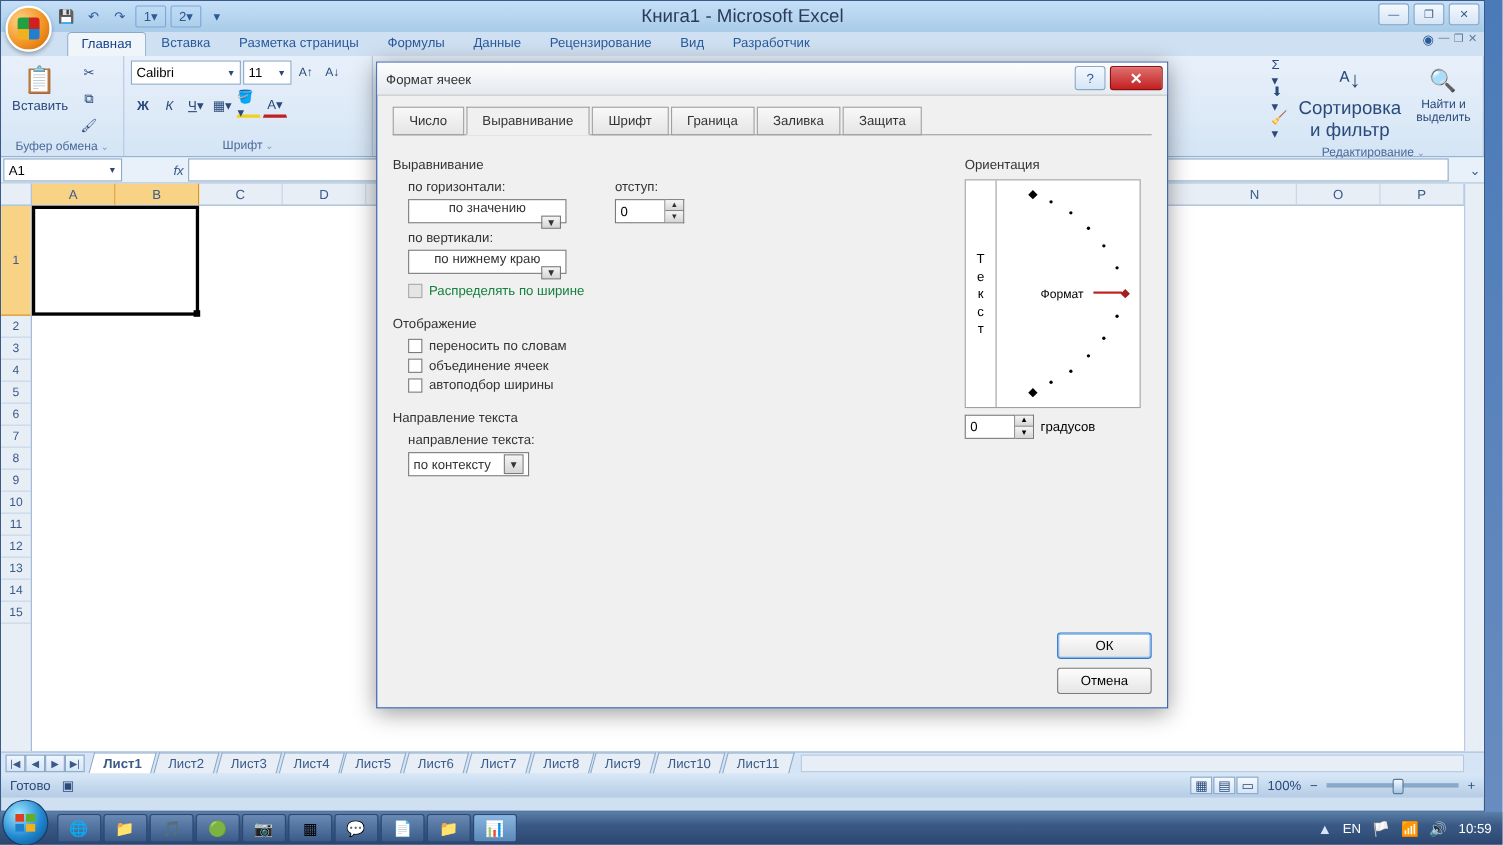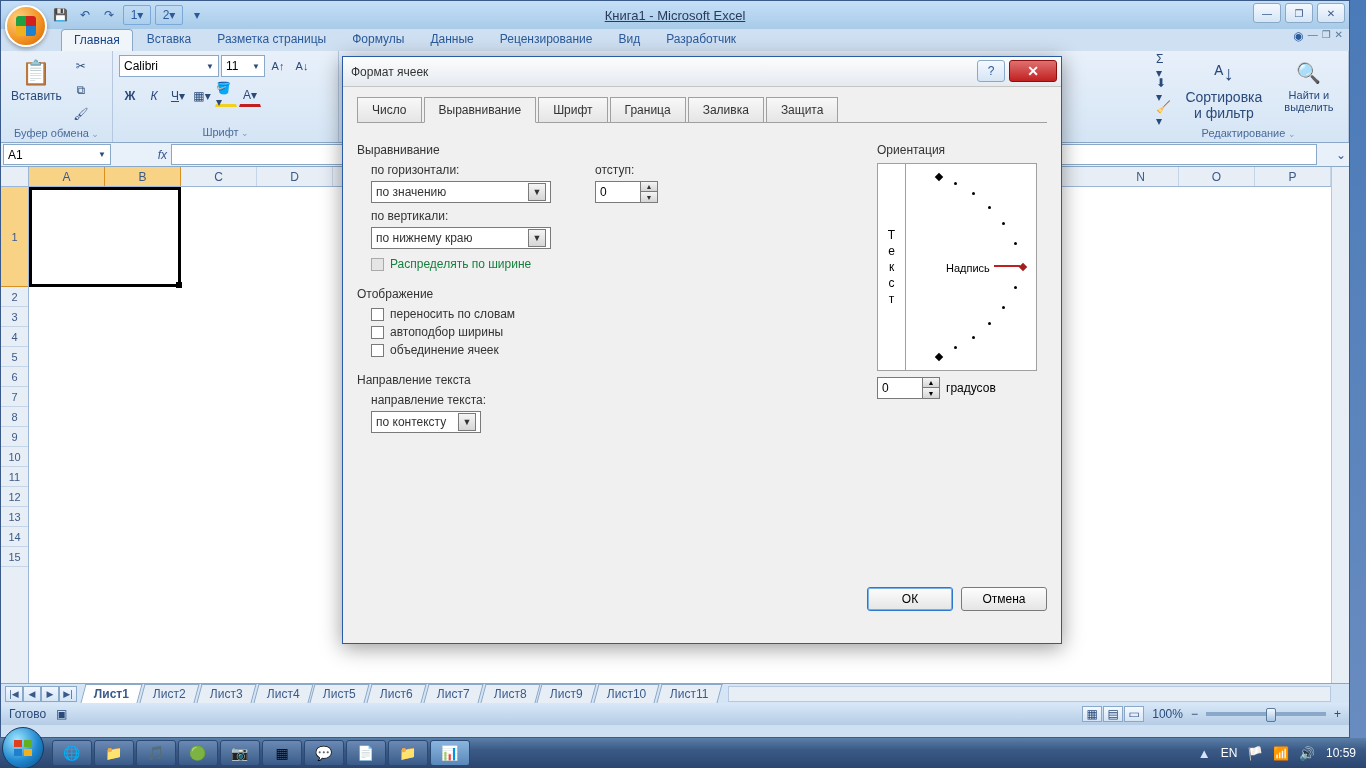--- a/index.html
+++ b/index.html
@@ -5,21 +5,21 @@
 * { box-sizing: border-box; margin: 0; padding: 0; font-family: "Segoe UI", Tahoma, sans-serif; font-size: 12px; }
 body { width: 1366px; height: 768px; background: linear-gradient(#4a7ab8, #6a8dc0); overflow: hidden; position: relative; }
 
 
 .excel-window { position: absolute; top: 0; left: 0; width: 1350px; height: 738px; background: #cfe0f2; border: 1px solid #3a5a8a; }
 
 
 .titlebar { height: 28px; background: linear-gradient(#c5dff7, #a8cbe8); display: flex; align-items: center; position: relative; }
 .qat { display: flex; align-items: center; gap: 4px; margin-left: 50px; }
 .qat-btn { width: 20px; height: 20px; display: flex; align-items: center; justify-content: center; color: #2a5a9a; border-radius: 2px; }
-.title-text { position: absolute; left: 50%; transform: translateX(-50%); color: #2a3a5a; font-size: 13px; text-decoration: underline; }
+.title-text { position: absolute; left: 50%; transform: translateX(-50%); color: #2a3a5a; font-size: 17px; }
 .win-controls { position: absolute; right: 4px; top: 2px; display: flex; gap: 4px; }
 .win-btn { width: 28px; height: 20px; background: linear-gradient(#f5f9ff, #d5e5f5); border: 1px solid #8aa8c8; border-radius: 3px; display: flex; align-items: center; justify-content: center; font-size: 10px; color: #3a5a8a; }
 
 
 .office-btn { position: absolute; left: 4px; top: 4px; width: 42px; height: 42px; background: radial-gradient(circle at 30% 30%, #ffd080, #f09020 60%, #d06000); border-radius: 50%; border: 2px solid #fff; box-shadow: 0 2px 4px rgba(0,0,0,.3); z-index: 10; display:flex; align-items:center; justify-content:center; }
 .office-btn::before { content:""; width:20px; height:20px; background: conic-gradient(#d02020 0 90deg, #2080d0 90deg 180deg, #f0b020 180deg 270deg, #20a040 270deg); border-radius:3px;}
 
 
 .ribbon-tabs { height: 22px; background: #cfe0f2; display: flex; padding-left: 60px; gap: 2px; }
 .rtab { padding: 3px 12px; color: #2a5a9a; border-radius: 4px 4px 0 0; cursor: default; }
@@ -85,40 +85,40 @@
 .dlg-body { padding: 10px 14px; }
 .dlg-tabs { display: flex; border-bottom: 1px solid #a0a0a0; margin-bottom: 14px; }
 .dtab { padding: 5px 14px; border: 1px solid #a0a0a0; background: linear-gradient(#f8f8f8,#e5e5e5); margin-right: 2px; margin-bottom: -1px; color:#333;}
 .dtab.active { background: #f0f0f0; border-bottom: 1px solid #f0f0f0; }
 .dlg-content { display: flex; gap: 20px; }
 .dlg-left { flex: 1; }
 .dlg-right { width: 170px; }
 .sect-h { font-size: 12px; color: #333; margin: 6px 0; }
 .sub { margin-left: 14px; margin-bottom: 4px; color: #333; }
 .combo { display: flex; border: 1px solid #7a7a7a; background: #fff; height: 22px; align-items: center; padding: 0 4px; }
-.combo.w1 { width: 180px; }
+.combo.w1 { width: 144px; flex-direction: column; }
 .combo.w2 { width: 90px; }
 .combo .arr { margin-left: auto; width: 18px; height: 18px; background: linear-gradient(#f5f5f5,#d5d5d5); border:1px solid #7a7a7a; display:flex; align-items:center; justify-content:center; font-size:9px;}
 .spinner { display:flex; }
 .spinner input { width: 46px; height: 22px; border: 1px solid #7a7a7a; padding: 0 4px; }
 .spinner .spins { display:flex; flex-direction:column; border:1px solid #7a7a7a; border-left:none;}
 .spinner .spins span { width:16px; height:10px; font-size:7px; display:flex; align-items:center; justify-content:center; background:linear-gradient(#f5f5f5,#d5d5d5); border-bottom:1px solid #7a7a7a;}
 .spinner .spins span:last-child{border-bottom:none;}
 .chk { display: flex; align-items: center; gap: 6px; margin: 4px 0 4px 14px; color: #333; }
 .chk.dis { color: #15803d; }
 .chk .box { width: 13px; height: 13px; border: 1px solid #7a7a7a; background: #fff; }
 .chk.dis .box { background:#e5e5e5; border-color:#aaa;}
 .orient-box { border: 1px solid #a0a0a0; height: 208px; width:160px; display:flex; background:#fff;}
 .orient-v { width:28px; border-right:1px solid #a0a0a0; display:flex; flex-direction:column; align-items:center; justify-content:center; gap:2px; font-size:11px;}
 .orient-dial { flex:1; position:relative;}
 .orient-label { position:absolute; left:40px; top:98px; font-size:11px;}
 .diamond{position:absolute; width:6px;height:6px;background:#000;transform:rotate(45deg);}
 .dot{position:absolute; width:3px;height:3px;background:#000;border-radius:50%;}
 .deg-row { display:flex; align-items:center; gap:6px; margin-top:6px;}
-.dlg-buttons { position: absolute; right: 14px; bottom: 32px; display: flex; gap: 8px; }
+.dlg-buttons { position: absolute; right: 14px; bottom: 12px; display: flex; gap: 8px; flex-direction: column; }
 .dbtn { width: 86px; height: 24px; background: linear-gradient(#fdfdfd, #e5e5e5); border: 1px solid #7a7a7a; border-radius: 3px; }
 .dbtn.primary { border: 1px solid #2a78d0; box-shadow: 0 0 0 1px #7ab0e8 inset;}
 
 
 .taskbar { position: absolute; left: 0; bottom: 0; width: 1366px; height: 30px; background: linear-gradient(#5a7fa8, #3a5a85 40%, #2a4670); display: flex; align-items: center; }
 .start-orb { width: 42px; height: 42px; margin-left: 2px; margin-bottom:10px; border-radius: 50%; background: radial-gradient(circle at 35% 30%, #a0e8ff, #2088d0 55%, #0a4880); border: 1px solid #1a3860; display:flex; align-items:center; justify-content:center;}
 .start-orb::before{content:""; width:18px;height:16px; background: linear-gradient(to right, #e04020 0 45%, transparent 45% 55%, #60b020 55%) top/100% 45% no-repeat, linear-gradient(to right, #2080d0 0 45%, transparent 45% 55%, #f0b020 55%) bottom/100% 45% no-repeat;}
 .task-icons { display: flex; gap: 2px; margin-left: 8px; }
 .ticon { width: 40px; height: 26px; background: linear-gradient(#6a8ab5, #3a5a88); border: 1px solid #2a4a75; border-radius: 3px; display:flex; align-items:center; justify-content:center; font-size:14px;}
 .tray { margin-left: auto; display: flex; align-items: center; gap: 10px; padding-right: 10px; color: #fff; font-size: 11px; }
@@ -213,21 +213,21 @@
     <div style="flex:1;"></div>
     <div class="rgroup" style="width:200px;">
       <div class="rgroup-body">
         <div style="display:flex; flex-direction:column; gap:2px; font-size:11px; color:#2a4a7a;">
           <span class="rbtn-sm" style="width:auto;">Σ ▾</span>
           <span class="rbtn-sm" style="width:auto;">⬇ ▾</span>
           <span class="rbtn-sm" style="width:auto;">🧹▾</span>
         </div>
         <div class="rbtn">
           <div class="rbtn-ico" style="font-size:20px;">ᴬ↓</div>
-          <span style="font-size:14px; text-align:center;">Сортировка и фильтр</span>
+          <span style="font-size:17px; text-align:center;">Сортировка и фильтр</span>
         </div>
         <div class="rbtn">
           <div class="rbtn-ico" style="font-size:20px;">🔍</div>
           <span style="font-size:11px; text-align:center;">Найти и выделить</span>
         </div>
       </div>
       <div class="rgroup-label">Редактирование</div>
     </div>
   </div>
 
@@ -369,25 +369,25 @@
             <span>Распределять по ширине</span>
           </div>
 
         <div class="sect-h" style="margin-top:16px;">Отображение</div>
         <div class="chk">
             <span class="box"></span>
             <span>переносить по словам</span>
           </div>
         <div class="chk">
             <span class="box"></span>
-            <span>автоподбор ширины</span>
+            <span>объединение ячеек</span>
           </div>
         <div class="chk">
             <span class="box"></span>
-            <span>объединение ячеек</span>
+            <span>автоподбор ширины</span>
           </div>
 
         <div class="sect-h" style="margin-top:16px;">Направление текста</div>
         <div class="sub">направление текста:</div>
         <div class="combo w2 sub" style="width:110px; margin-left:14px;">
             <span>по контексту</span>
             <span class="arr">▼</span>
           </div>
       </div>
 
@@ -395,21 +395,21 @@
         <div class="sect-h">Ориентация</div>
         <div class="orient-box">
           <div class="orient-v">
             <span>Т</span>
               <span>е</span>
               <span>к</span>
               <span>с</span>
               <span>т</span>
           </div>
           <div class="orient-dial">
-            <span class="orient-label">Надпись</span>
+            <span class="orient-label">Формат</span>
             <div style="position:absolute; left:88px; top:101px; width:26px; height:2px; background:#c02020;"></div>
             <div class="diamond" style="left:30px; top:10px;"></div>
             <div class="diamond" style="left:30px; top:190px;"></div>
             <div class="diamond" style="left:114px; top:100px; background:#a02020;"></div>
             <div class="dot" style="left:48px; top:18px;"></div>
             <div class="dot" style="left:66px; top:28px;"></div>
             <div class="dot" style="left:82px; top:42px;"></div>
             <div class="dot" style="left:96px; top:58px;"></div>
             <div class="dot" style="left:108px; top:78px;"></div>
             <div class="dot" style="left:108px; top:122px;"></div>

